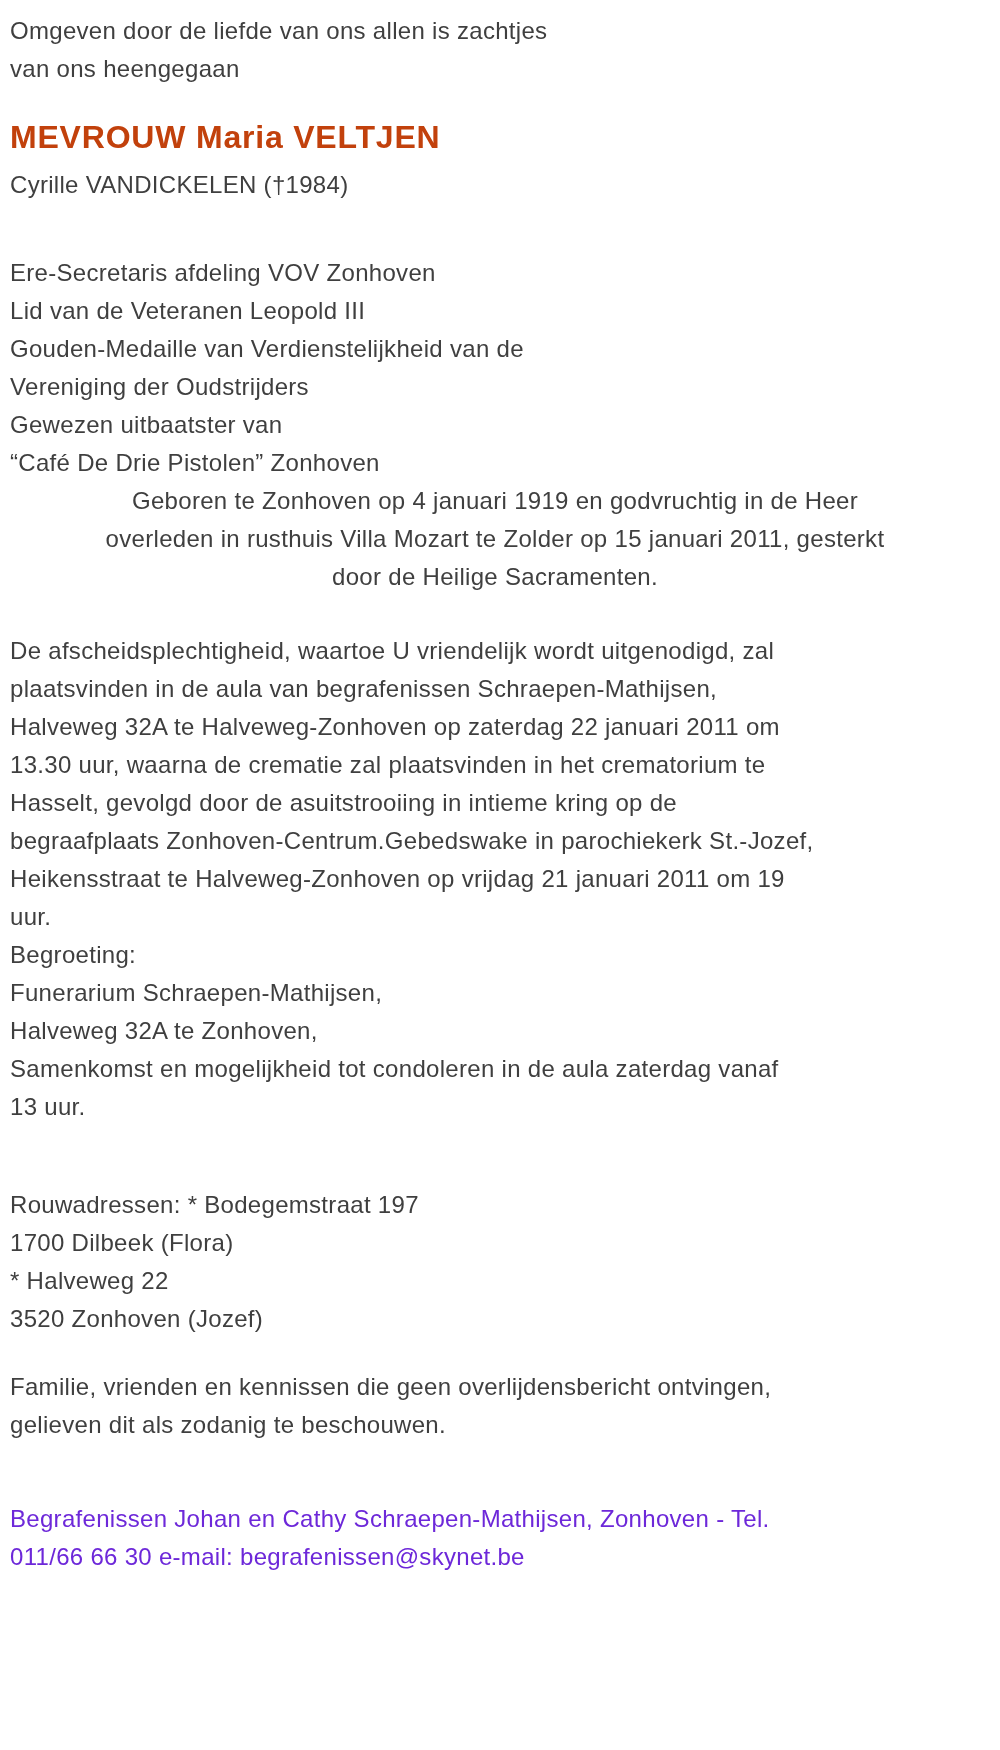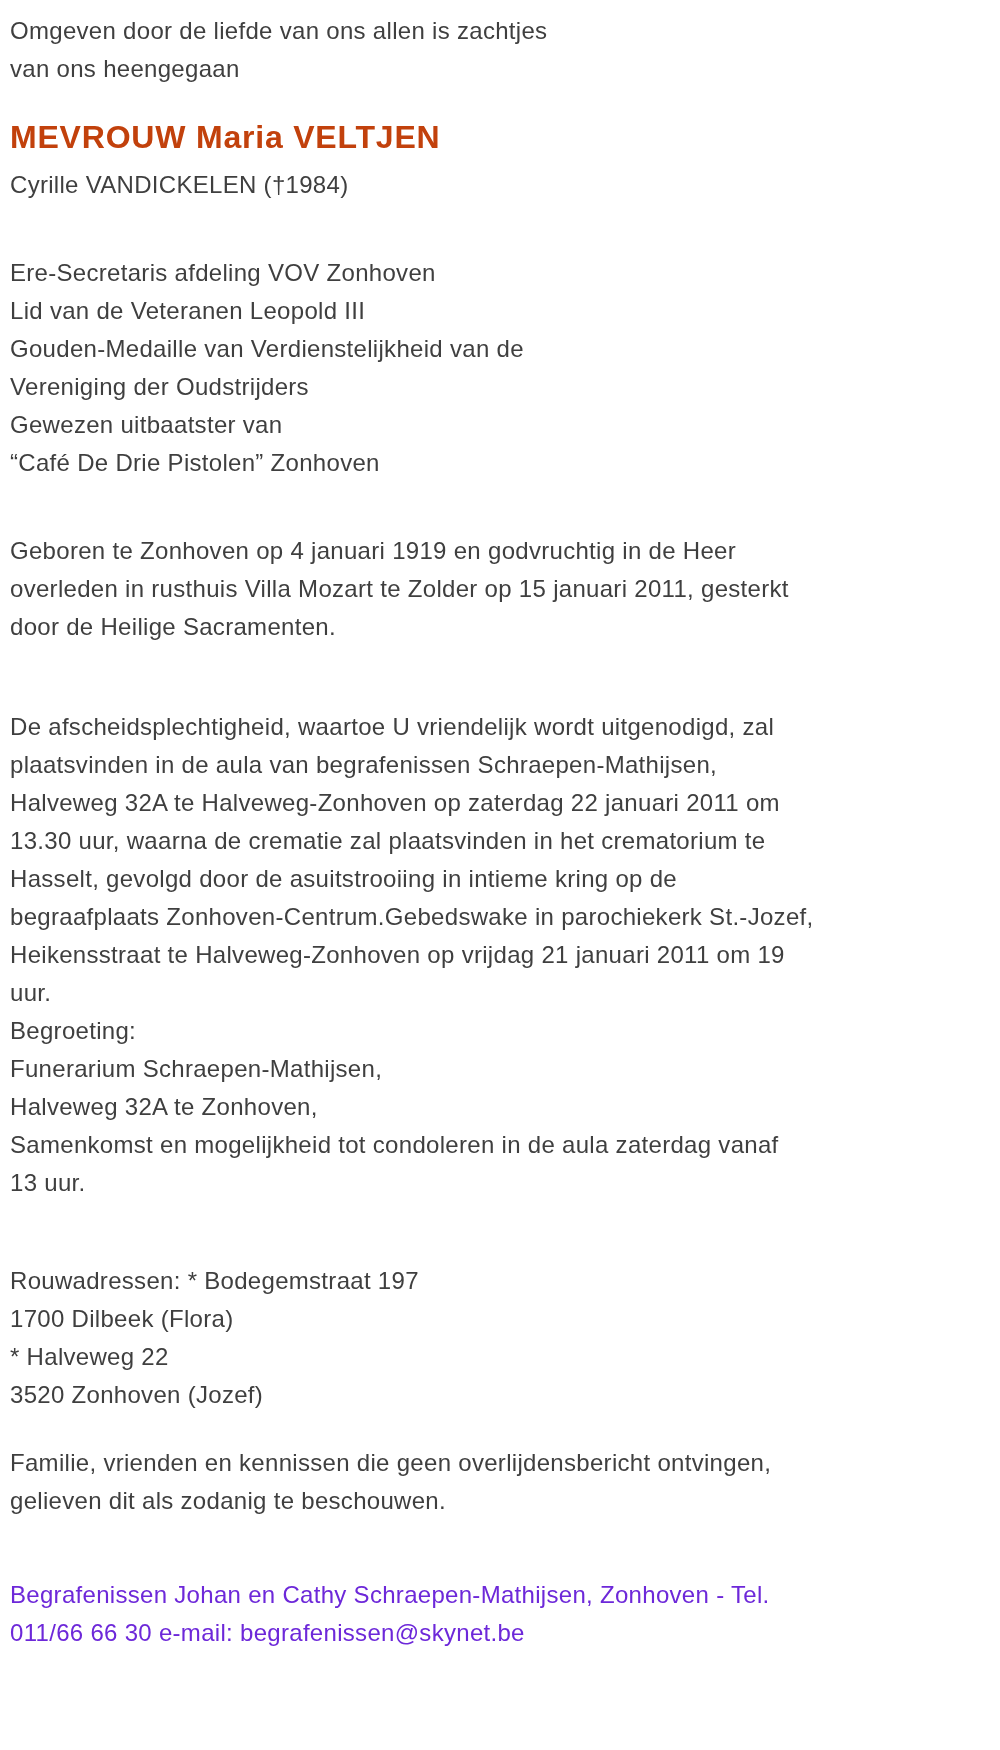--- a/index.html
+++ b/index.html
@@ -31,22 +31,22 @@
   .intro        { margin-bottom: 26px; }
   .name-heading {
     font-size: 32px;
     line-height: 46px;
     font-weight: 700;
     color: #c2410c;
     letter-spacing: 0.8px;
     margin: 0 0 6px 0;
   }
   .relation     { margin-bottom: 50px; }
-  .honors       { margin-bottom: 50px; }
-  .birth-death  { margin-bottom: 62px; }
+  .honors       { }
+  .birth-death  { margin-bottom: 36px; text-align: center; }
   .ceremony     { margin-bottom: 60px; }
   .addresses    { margin-bottom: 30px; }
   .notice       { margin-bottom: 56px; }
   .footer-note  { color: #6d28d9; }
 </style>
 </head>
 <body>
 
 <div class="page">
 

